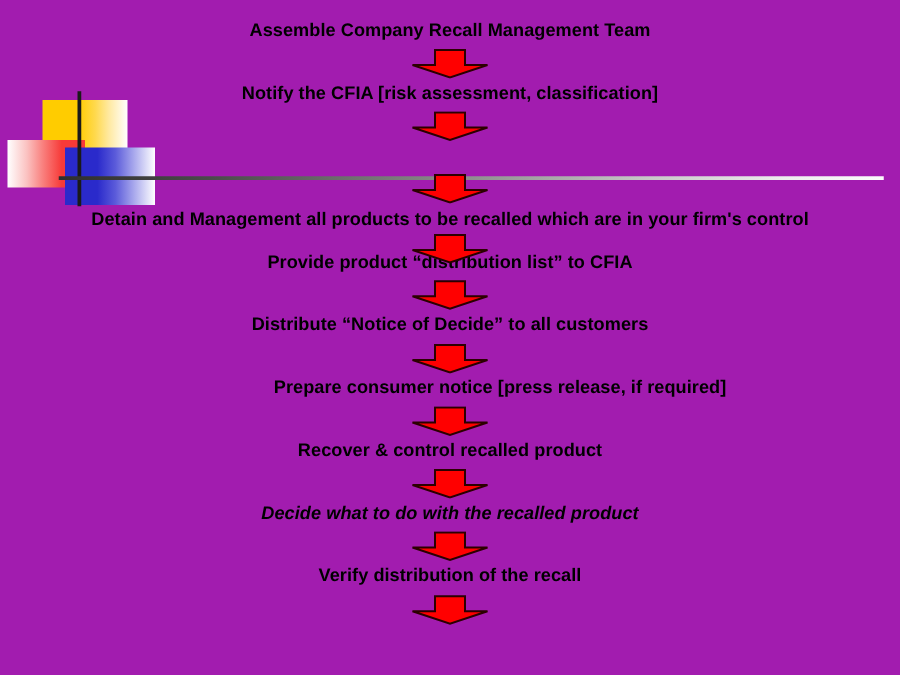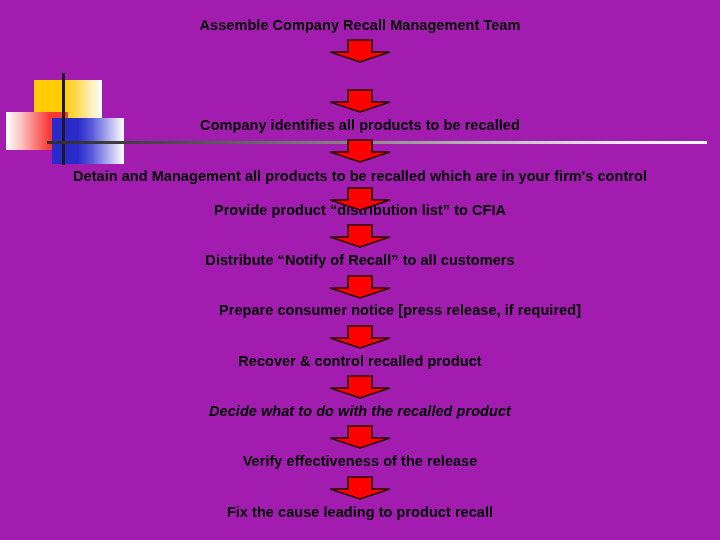--- a/index.html
+++ b/index.html
@@ -114,29 +114,28 @@
   <div class="deco">
     <div class="sq sq-yellow"></div>
     <div class="sq sq-red"></div>
     <div class="sq sq-blue"></div>
     <div class="deco-vline"></div>
   </div>
   <div class="deco-hline"></div>
 
   <div class="flow">
       <div class="step" style="top: 17px;">Assemble Company Recall Management Team</div>
-      <div class="step" style="top: 117px;">Company identifies all products to be recalled</div>
+      <div class="step" style="top: 67px;">Notify the CFIA [risk assessment, classification]</div>
       <div class="step" style="top: 168px;">Detain and Management all products to be recalled which are in your firm's control</div>
       <div class="step" style="top: 202px;">Provide product “distribution list” to CFIA</div>
-      <div class="step" style="top: 252px;">Distribute “Notify of Recall” to all customers</div>
+      <div class="step" style="top: 252px;">Distribute “Notice of Decide” to all customers</div>
       <div class="step" style="top: 302px; margin-left: 40px;">Prepare consumer notice [press release, if required]</div>
       <div class="step" style="top: 353px;">Recover &amp; control recalled product</div>
       <div class="step" style="top: 403px; font-style: italic;">Decide what to do with the recalled product</div>
-      <div class="step" style="top: 453px;">Verify effectiveness of the release</div>
-      <div class="step" style="top: 504px;">Fix the cause leading to product recall</div>
+      <div class="step" style="top: 453px;">Verify distribution of the recall</div>
       <div class="arrow" style="top: 39px;"><svg width="62" height="24" viewBox="0 0 62 24">
           <path d="M19 1 L43 1 L43 13 L61 13 L31 23 L1 13 L19 13 Z" fill="#FF0000" stroke="#2B0000" stroke-width="1.6" stroke-linejoin="miter"></path>
         </svg></div>
       <div class="arrow" style="top: 89px;"><svg width="62" height="24" viewBox="0 0 62 24">
           <path d="M19 1 L43 1 L43 13 L61 13 L31 23 L1 13 L19 13 Z" fill="#FF0000" stroke="#2B0000" stroke-width="1.6" stroke-linejoin="miter"></path>
         </svg></div>
       <div class="arrow" style="top: 139px;"><svg width="62" height="24" viewBox="0 0 62 24">
           <path d="M19 1 L43 1 L43 13 L61 13 L31 23 L1 13 L19 13 Z" fill="#FF0000" stroke="#2B0000" stroke-width="1.6" stroke-linejoin="miter"></path>
         </svg></div>
       <div class="arrow" style="top: 187px;"><svg width="62" height="24" viewBox="0 0 62 24">

